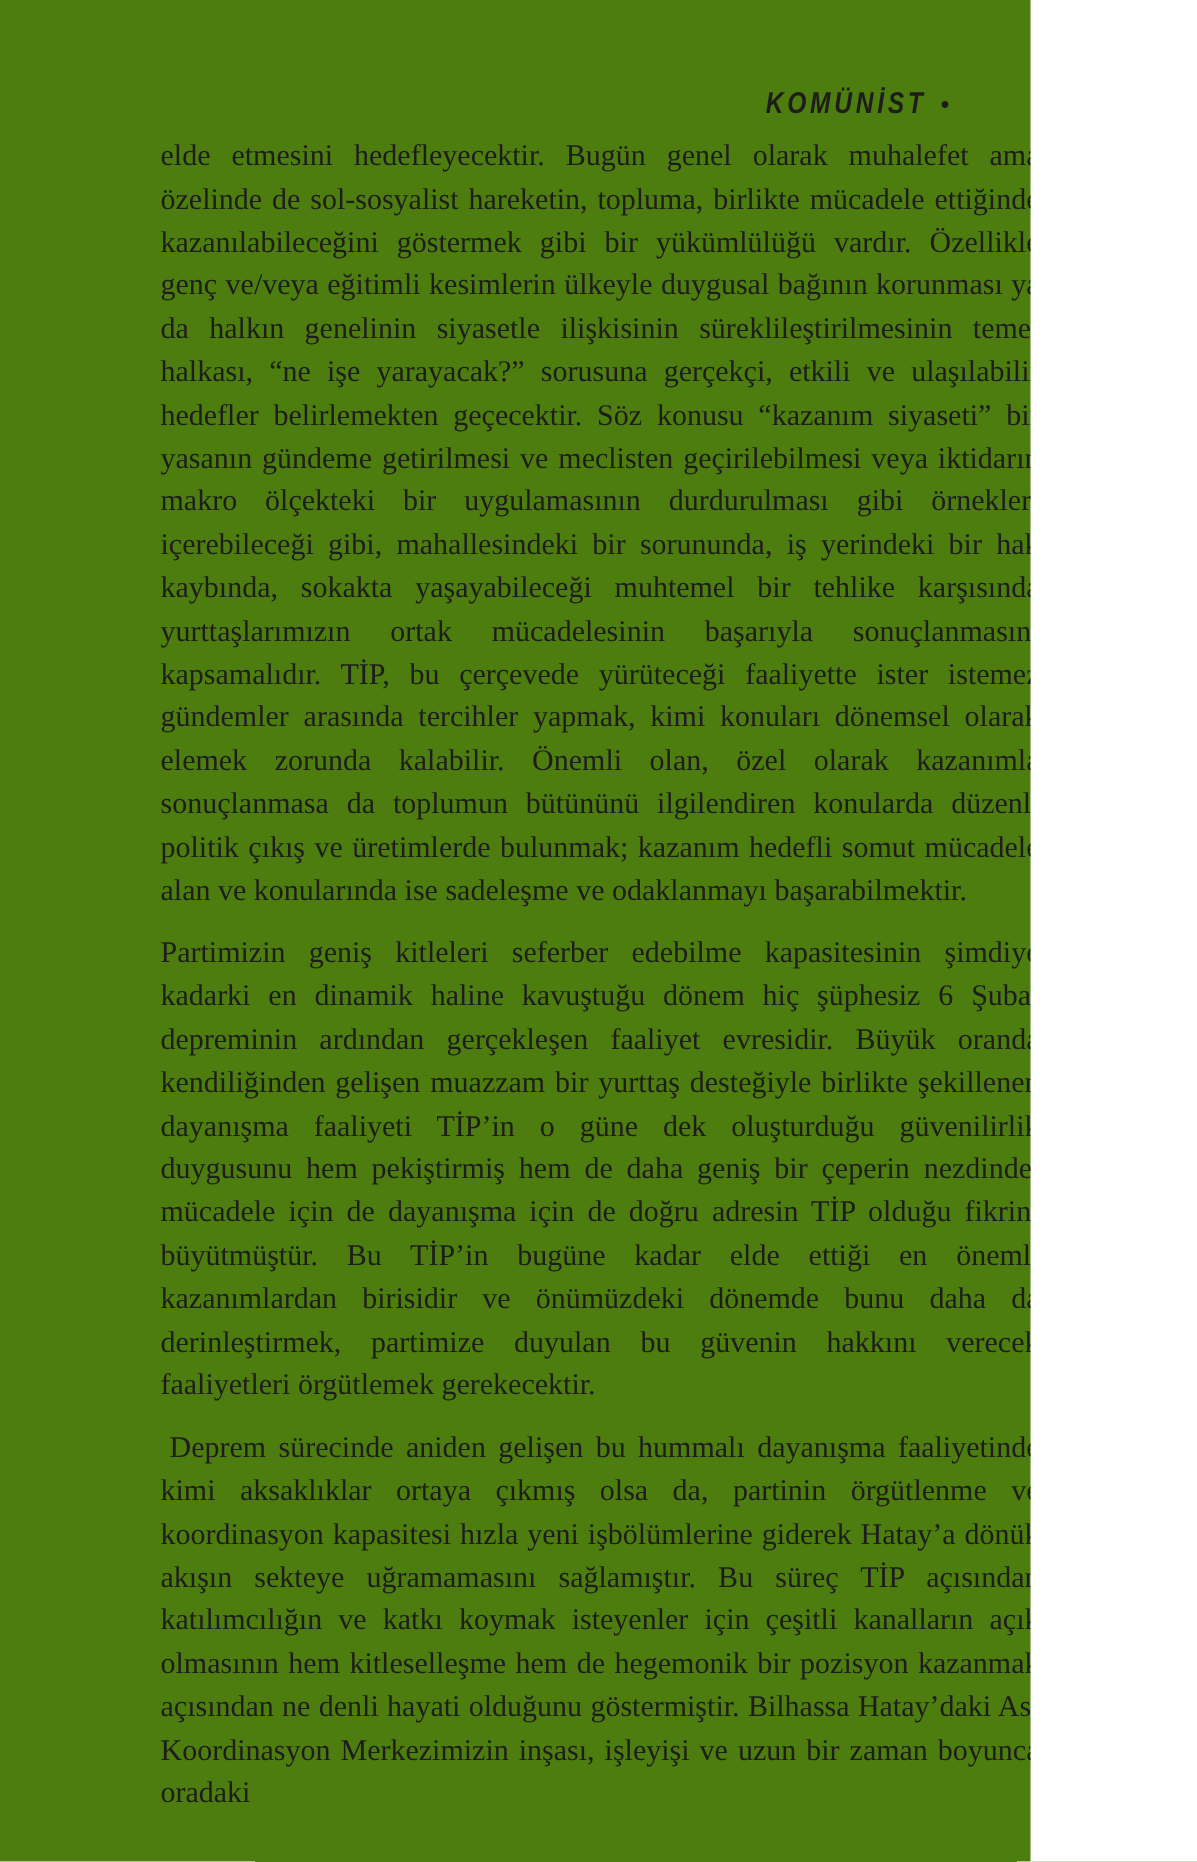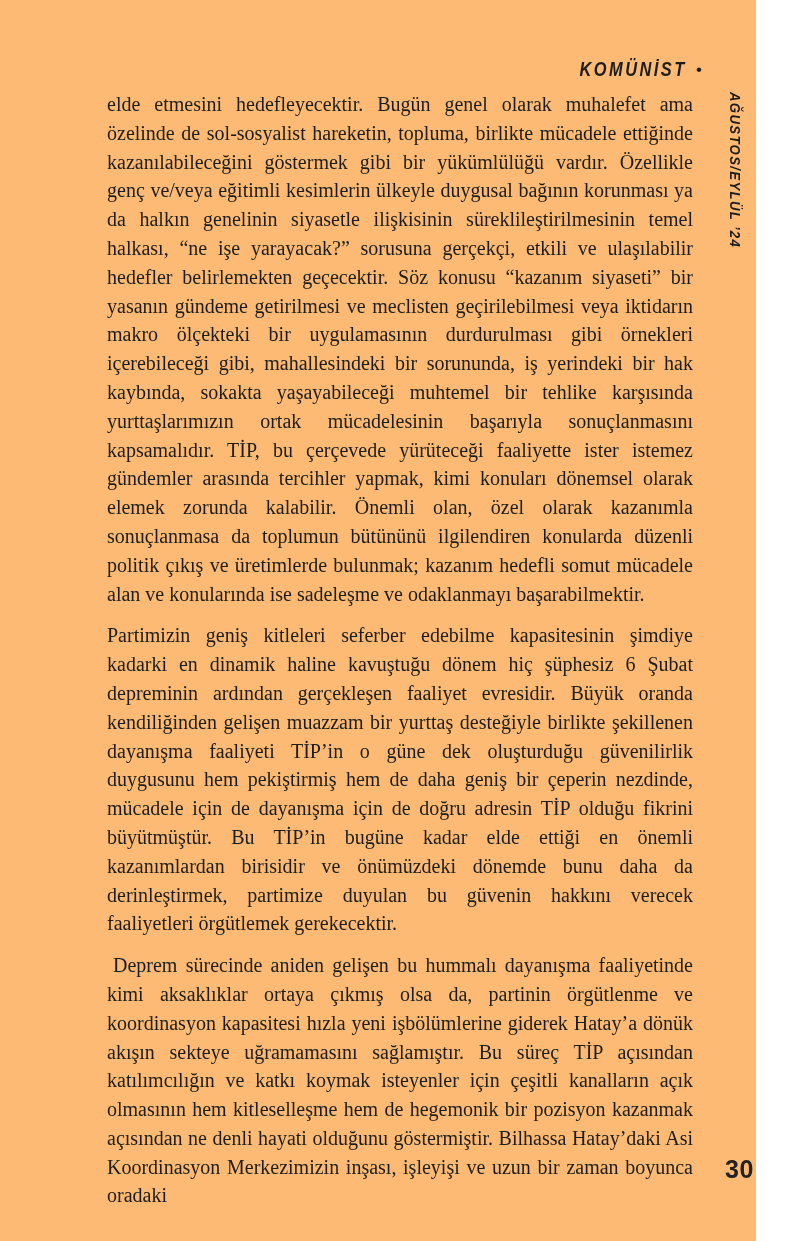--- a/index.html
+++ b/index.html
@@ -2,23 +2,23 @@
 <html lang="tr"><head>
 <meta charset="utf-8">
 <style>
   html, body {
     margin: 0;
     padding: 0;
     background: #ffffff;
   }
   .page {
     position: relative;
-    width: 756px;
+    width: 687px;
     height: 1241px;
-    background: #fdba74;
+    background: #4d7c0f;
     color: #1d1d1b;
     font-family: "Liberation Serif", "DejaVu Serif", serif;
     overflow: hidden;
   }
 
   
   .masthead {
     position: absolute;
     top: 58px;
     right: 54px;

